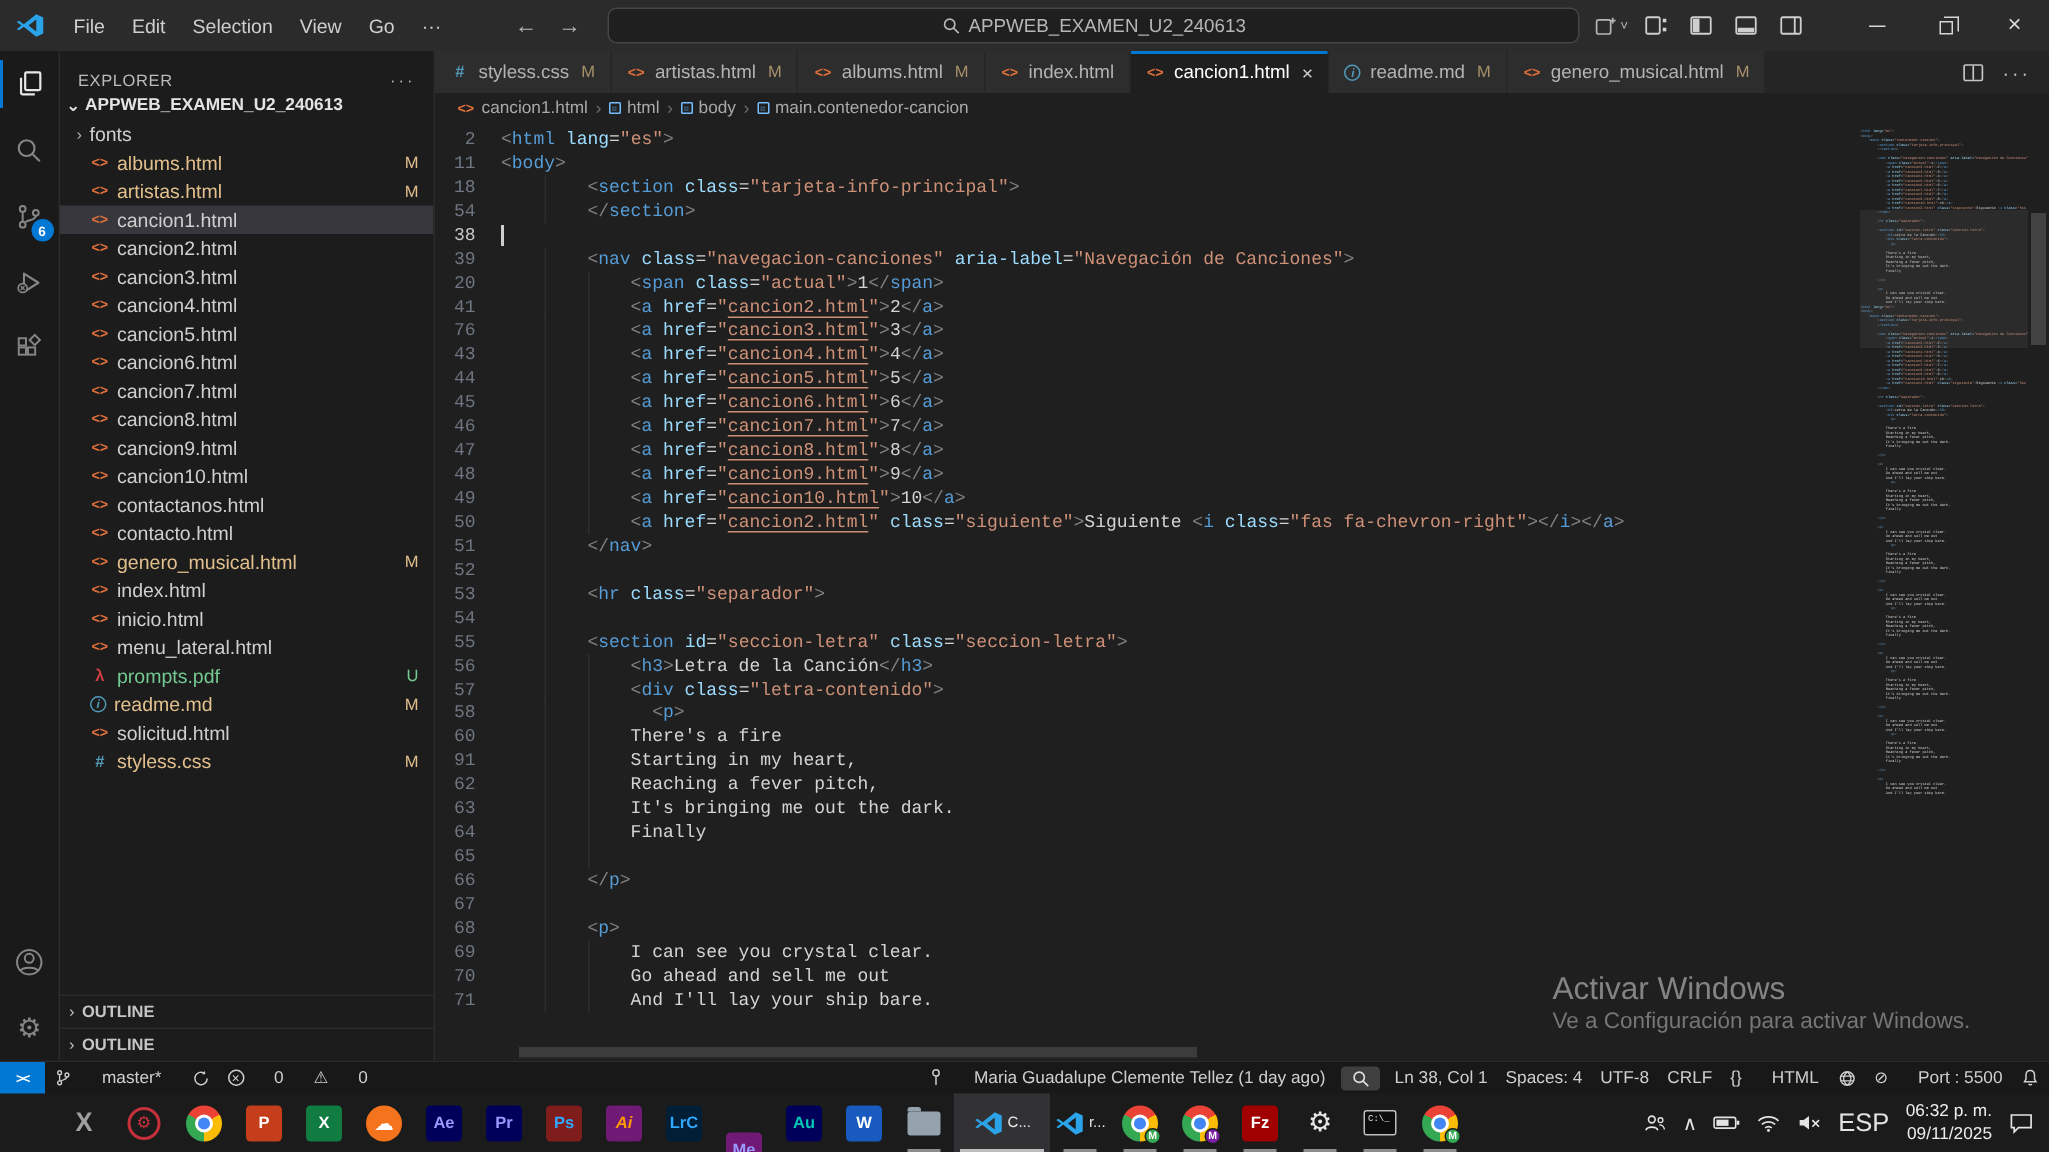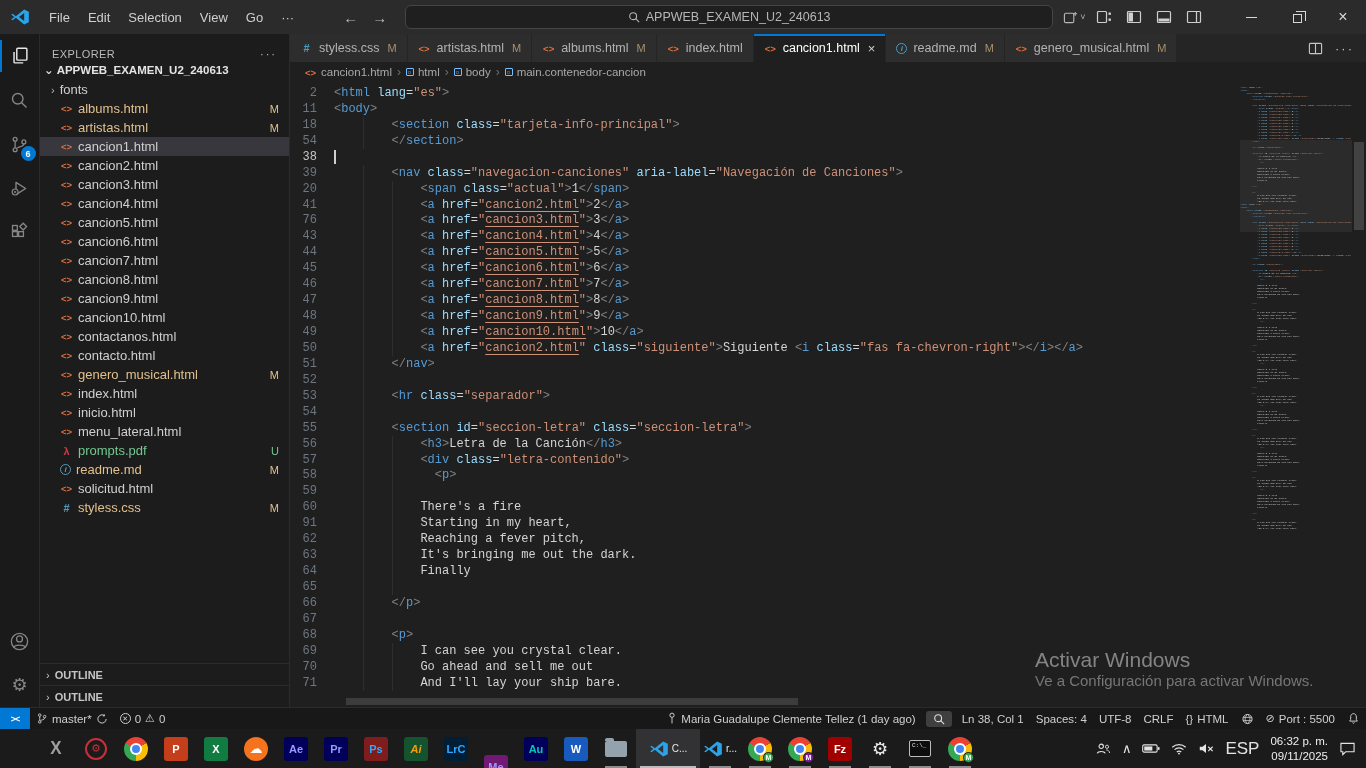--- a/index.html
+++ b/index.html
@@ -91,21 +91,21 @@
   .vscroll{width:14px;flex:none;position:relative}
   .vthumb{position:absolute;left:2px;width:10px;top:60px;height:88px;background:rgba(121,121,121,.4)}
   .hscroll{position:absolute;left:56px;bottom:2px;width:452px;height:7px;background:rgba(121,121,121,.32)}
   
   .watermark{position:absolute;left:1035px;top:648px;color:#7c7c7c;pointer-events:none}
   .watermark .l1{font-size:21px;color:#848484}
   .watermark .l2{font-size:15px;color:#767676}
   
   .statusbar{height:22px;background:#181818;border-top:1px solid #2b2b2b;display:flex;align-items:center;
     font-size:11.5px;color:#cfcfcf}
-  .st-item{display:flex;align-items:center;gap:4px;padding:0 6px;height:22px;cursor:pointer}
+  .st-item{display:flex;align-items:center;gap:20px;padding:0 6px;height:22px;cursor:pointer}
   .remote{width:30px;height:22px;background:#0078d4;color:#fff;display:flex;align-items:center;justify-content:center;
     font-size:9px;font-weight:bold;letter-spacing:-1px}
   .st-right{margin-left:auto;display:flex;align-items:center}
   .err-circ{width:11px;height:11px;border:1px solid #cfcfcf;border-radius:50%;display:flex;align-items:center;justify-content:center;font-size:7px}
   .zoombox{background:#3f3f3f;border-radius:3px;padding:2px 7px;margin:0 4px}
   
   .taskbar{height:39px;background:#1b1b1c;display:flex;align-items:center;padding-left:36px;position:relative}
   .tb-item{width:40px;height:39px;display:flex;align-items:center;justify-content:center;position:relative;cursor:pointer;flex:none}
   .tb-item.open::after{content:"";position:absolute;bottom:0;left:9px;right:9px;height:2px;background:#8d8d8d}
   .tb-item.activeapp{background:#323234;width:64px}
@@ -529,24 +529,20 @@
           </div>
           <div class="row">
             <span class="lnum">57</span>
             <span class="ltext"><span class="g"></span><span class="g"></span><span class="g"></span><span class="tk-p">&lt;</span><span class="tk-t">div</span><span class="tk-x"> </span><span class="tk-a">class</span><span class="tk-o">=</span><span class="tk-s">"letra-contenido"</span><span class="tk-p">&gt;</span></span>
           </div>
           <div class="row">
             <span class="lnum">58</span>
             <span class="ltext"><span class="g"></span><span class="g"></span><span class="g"></span><span>  </span><span class="tk-p">&lt;</span><span class="tk-t">p</span><span class="tk-p">&gt;</span></span>
           </div>
           <div class="row">
-            <span class="lnum">59</span>
-            <span class="ltext"><span class="g"></span><span class="g"></span><span class="g"></span><span>  </span></span>
-          </div>
-          <div class="row">
             <span class="lnum">60</span>
             <span class="ltext"><span class="g"></span><span class="g"></span><span class="g"></span><span class="tk-x">There's a fire</span></span>
           </div>
           <div class="row">
             <span class="lnum">91</span>
             <span class="ltext"><span class="g"></span><span class="g"></span><span class="g"></span><span class="tk-x">Starting in my heart,</span></span>
           </div>
           <div class="row">
             <span class="lnum">62</span>
             <span class="ltext"><span class="g"></span><span class="g"></span><span class="g"></span><span class="tk-x">Reaching a fever pitch,</span></span>
@@ -847,21 +843,21 @@
       <div class="tb-item">
         <div class="tile" style="background: rgb(0, 0, 91); color: rgb(153, 153, 255);">Ae</div>
       </div>
       <div class="tb-item">
         <div class="tile" style="background: rgb(0, 0, 91); color: rgb(153, 153, 255);">Pr</div>
       </div>
       <div class="tb-item">
         <div class="tile" style="background: #7f1d1d; color: rgb(49, 168, 255);">Ps</div>
       </div>
       <div class="tb-item">
-        <div class="tile" style="background: #14532d; color: rgb(255, 154, 0); font-style: italic;">Ai</div>
+        <div class="tile" style="background: #701a75; color: rgb(255, 154, 0); font-style: italic;">Ai</div>
       </div>
       <div class="tb-item">
         <div class="tile" style="background: rgb(0, 30, 54); color: rgb(49, 168, 255);">LrC</div>
       </div>
       <div class="tb-item">
         <div class="tile" style="background: #701a75; color: rgb(153, 153, 255); margin-top: 36px;">Me</div>
       </div>
       <div class="tb-item">
         <div class="tile" style="background: rgb(0, 0, 91); color: rgb(0, 200, 180);">Au</div>
       </div>

